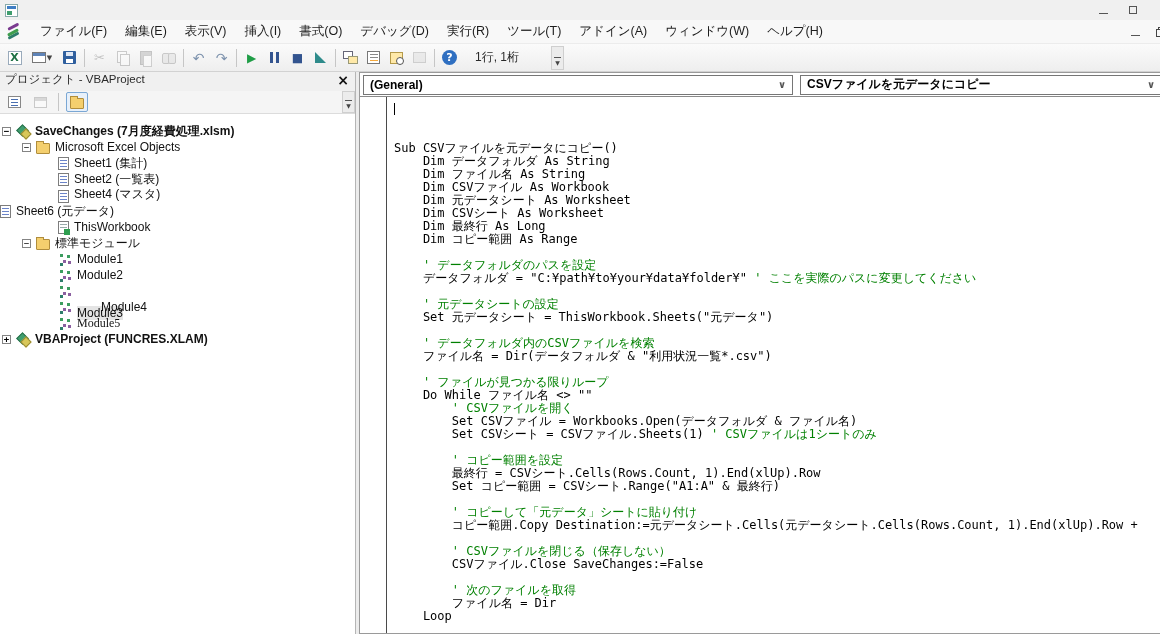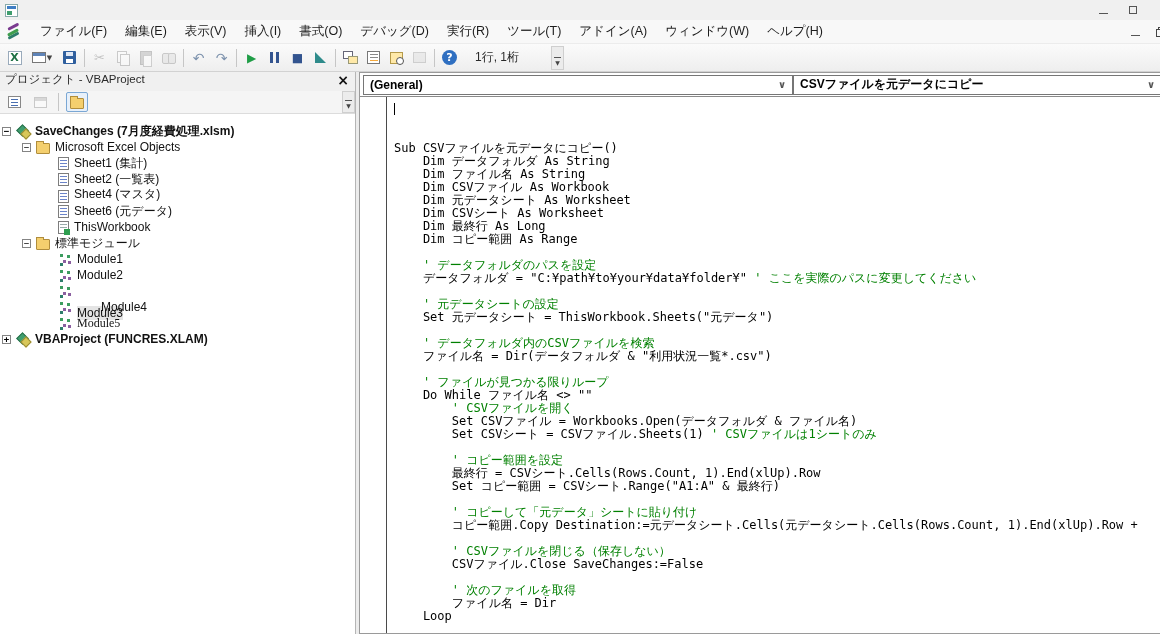--- a/index.html
+++ b/index.html
@@ -125,21 +125,21 @@
     background:#9aa; box-shadow:0 3px 0 #9aa; }
   .icn-workbook::after { content:""; position:absolute; right:-2px; bottom:-2px; width:6px; height:6px; background:#2e9e4f; }
   .icn-module { width:14px; height:14px; position:relative; }
   .icn-module::before { content:""; position:absolute; width:3px; height:3px; background:#3c9d5f; left:2px; top:2px;
     box-shadow:7px 1px 0 #3c9d5f, 3px 6px 0 #8b5fa0, 8px 7px 0 #8b5fa0, 0 9px 0 #2e7d6b; }
 
   
   .code-window { flex:1; margin-left:3px; background:#fff; border:1px solid #9a9a9a; border-right:none;
     display:flex; flex-direction:column; }
   .combo-row { height:24px; background:#fff; border-bottom:1px solid #8a8a8a;
-    display:flex; align-items:center; padding:2px 0 2px 3px; }
+    display:flex; align-items:center; padding:2px 0 2px 3px; gap:7px; }
   .combo { height:20px; border:1px solid #767676; background:#fff; display:flex; align-items:center;
     font-weight:bold; font-size:12px; padding:0 6px; color:#000; }
   .combo-object { width:430px; }
   .combo-proc { flex:1; margin-right:-2px; }
   .combo-chev { margin-left:auto; color:#555; font-size:10px; }
   .code-area { flex:1; display:flex; overflow:hidden; }
   .code-margin { width:27px; background:#fff; border-right:1px solid #4a4a4a; flex:none; }
   .code-text { flex:1; padding:6px 16px 0 7px; font-family:"DejaVu Sans Mono",monospace;
     font-size:12px; line-height:13px; white-space:pre; color:#000; position:relative; overflow:hidden; }
   .code-line { height:13px; }
@@ -294,21 +294,21 @@
           <span class="tree-label">Sheet1 (集計)</span>
         </div>
         <div class="tree-row" style="padding-left: 58px;">
           <span class="ticon icn-sheet"></span>
           <span class="tree-label">Sheet2 (一覧表)</span>
         </div>
         <div class="tree-row" style="padding-left: 58px; align-items: flex-end;">
           <span class="ticon icn-sheet"></span>
           <span class="tree-label">Sheet4 (マスタ)</span>
         </div>
-        <div class="tree-row" style="padding-left: 58px;">
+        <div class="tree-row" style="">
           <span class="ticon icn-sheet"></span>
           <span class="tree-label">Sheet6 (元データ)</span>
         </div>
         <div class="tree-row" style="padding-left: 58px;">
           <span class="ticon icn-workbook"></span>
           <span class="tree-label">ThisWorkbook</span>
         </div>
         <div class="tree-row" style="padding-left: 22px;">
           <span class="expander">−</span>
           <span class="ticon icn-folder"></span>

